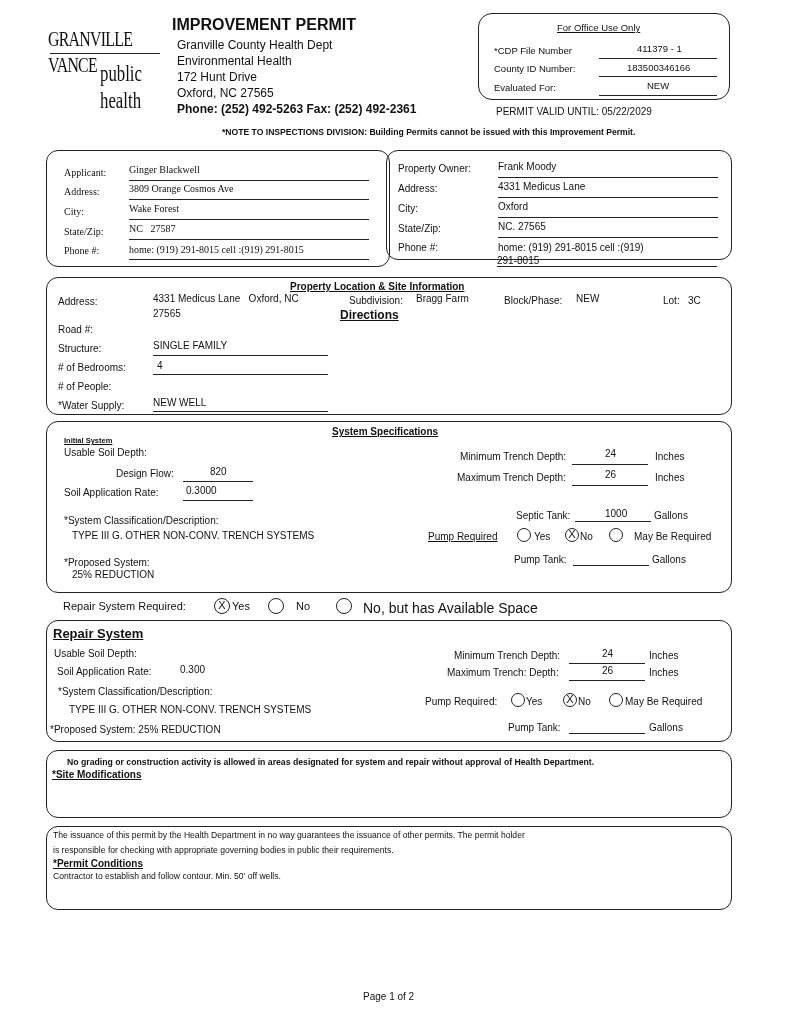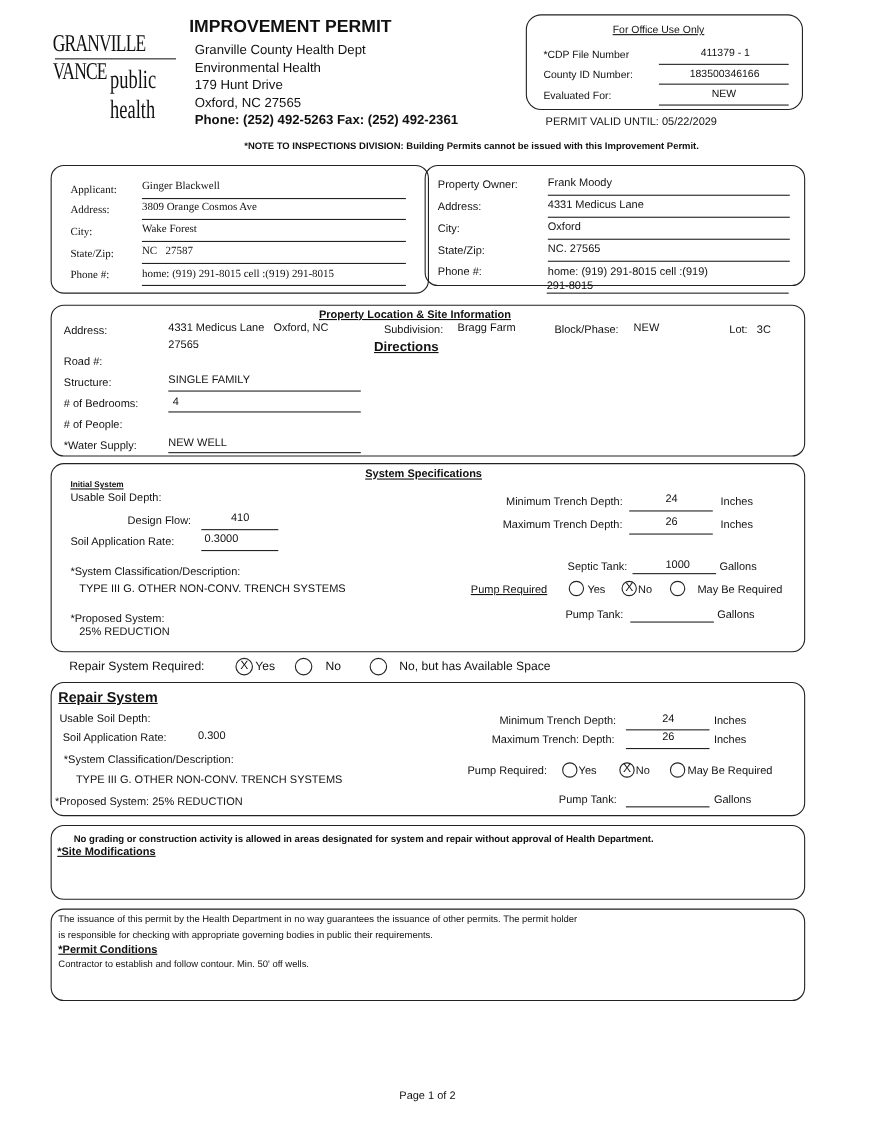--- a/index.html
+++ b/index.html
@@ -19,21 +19,21 @@
 
 <div class="abs" style="left:48px;top:26px;width:115px;height:70px;">
   <div class="abs logo1" style="left:0;top:0;">GRANVILLE VANCE</div>
   <div class="abs" style="left:2px;top:27px;width:110px;border-top:1.5px solid #222;"></div>
   <div class="abs logo2" style="left:52px;top:34px;">public health</div>
 </div>
 
 <div class="t b" style="left:172px;top:17px;font-size:16px;">IMPROVEMENT PERMIT</div>
 <div class="t" style="left:177px;top:39px;font-size:12px;">Granville County Health Dept</div>
 <div class="t" style="left:177px;top:55px;font-size:12px;">Environmental Health</div>
-<div class="t" style="left:177px;top:71px;font-size:12px;">179 Hunt Drive</div>
+<div class="t" style="left:177px;top:71px;font-size:12px;">172 Hunt Drive</div>
 <div class="t" style="left:177px;top:87px;font-size:12px;">Oxford, NC 27565</div>
 <div class="t" style="left:177px;top:103px;font-size:12px;font-weight:bold;">Phone: (252) 492-5263  Fax: (252) 492-2361</div>
 
 <div class="box" style="left:478px;top:13px;width:252px;height:87px;">
   <div class="t u" style="left:78px;top:9px;font-size:9.5px;">For Office Use Only</div>
   <div class="t" style="left:15px;top:32px;font-size:9.5px;">*CDP File Number</div>
   <div class="t" style="left:158px;top:30px;font-size:9.5px;">411379 - 1</div>
   <div class="line" style="left:120px;top:44px;width:118px;"></div>
   <div class="t" style="left:15px;top:50px;font-size:9.5px;">County ID Number:</div>
   <div class="t" style="left:148px;top:49px;font-size:9.5px;">183500346166</div>
@@ -106,21 +106,21 @@
   <div class="t" style="left:11px;top:123px;">*Water Supply:</div>
   <div class="t" style="left:106px;top:120px;">NEW WELL</div>
   <div class="line" style="left:106px;top:133px;width:175px;"></div>
 </div>
 
 <div class="box" style="left:46px;top:421px;width:686px;height:172px;border-radius:12px;">
   <div class="t b u" style="left:285px;top:5px;">System Specifications</div>
   <div class="t b u" style="left:17px;top:15px;font-size:7.5px;">Initial  System</div>
   <div class="t" style="left:17px;top:26px;">Usable Soil Depth:</div>
   <div class="t" style="left:69px;top:47px;">Design Flow:</div>
-  <div class="t" style="left:163px;top:45px;">410</div>
+  <div class="t" style="left:163px;top:45px;">820</div>
   <div class="line" style="left:136px;top:59px;width:70px;"></div>
   <div class="t" style="left:17px;top:66px;">Soil Application Rate:</div>
   <div class="t" style="left:139px;top:64px;">0.3000</div>
   <div class="line" style="left:136px;top:78px;width:70px;"></div>
   <div class="t" style="left:17px;top:94px;">*System Classification/Description:</div>
   <div class="t" style="left:25px;top:109px;">TYPE III G. OTHER NON-CONV. TRENCH SYSTEMS</div>
   <div class="t" style="left:17px;top:136px;">*Proposed System:</div>
   <div class="t" style="left:25px;top:148px;">25% REDUCTION</div>
 
   <div class="t" style="left:413px;top:30px;">Minimum Trench Depth:</div>
@@ -146,21 +146,21 @@
   <div class="line" style="left:526px;top:143px;width:76px;"></div>
   <div class="t" style="left:605px;top:133px;">Gallons</div>
 </div>
 
 <div class="t" style="left:63px;top:601px;font-size:11px;">Repair System Required:</div>
 <div class="radio" style="left:214px;top:598px;width:16px;height:16px;line-height:13px;"><span>X</span></div>
 <div class="t" style="left:232px;top:601px;font-size:11px;">Yes</div>
 <div class="radio" style="left:268px;top:598px;width:16px;height:16px;"></div>
 <div class="t" style="left:296px;top:601px;font-size:11px;">No</div>
 <div class="radio" style="left:336px;top:598px;width:16px;height:16px;"></div>
-<div class="t" style="left:363px;top:601px;font-size:11px;">No, but has Available Space</div>
+<div class="t" style="left:363px;top:601px;font-size:14px;">No, but has Available Space</div>
 
 <div class="box" style="left:46px;top:620px;width:686px;height:122px;border-radius:12px;">
   <div class="t b u" style="left:6px;top:6px;font-size:13px;">Repair System</div>
   <div class="t" style="left:7px;top:28px;">Usable Soil Depth:</div>
   <div class="t" style="left:10px;top:46px;">Soil Application Rate:</div>
   <div class="t" style="left:133px;top:44px;">0.300</div>
   <div class="t" style="left:11px;top:66px;">*System Classification/Description:</div>
   <div class="t" style="left:22px;top:84px;">TYPE III G. OTHER NON-CONV. TRENCH SYSTEMS</div>
   <div class="t" style="left:3px;top:104px;">*Proposed System: 25% REDUCTION</div>
 

